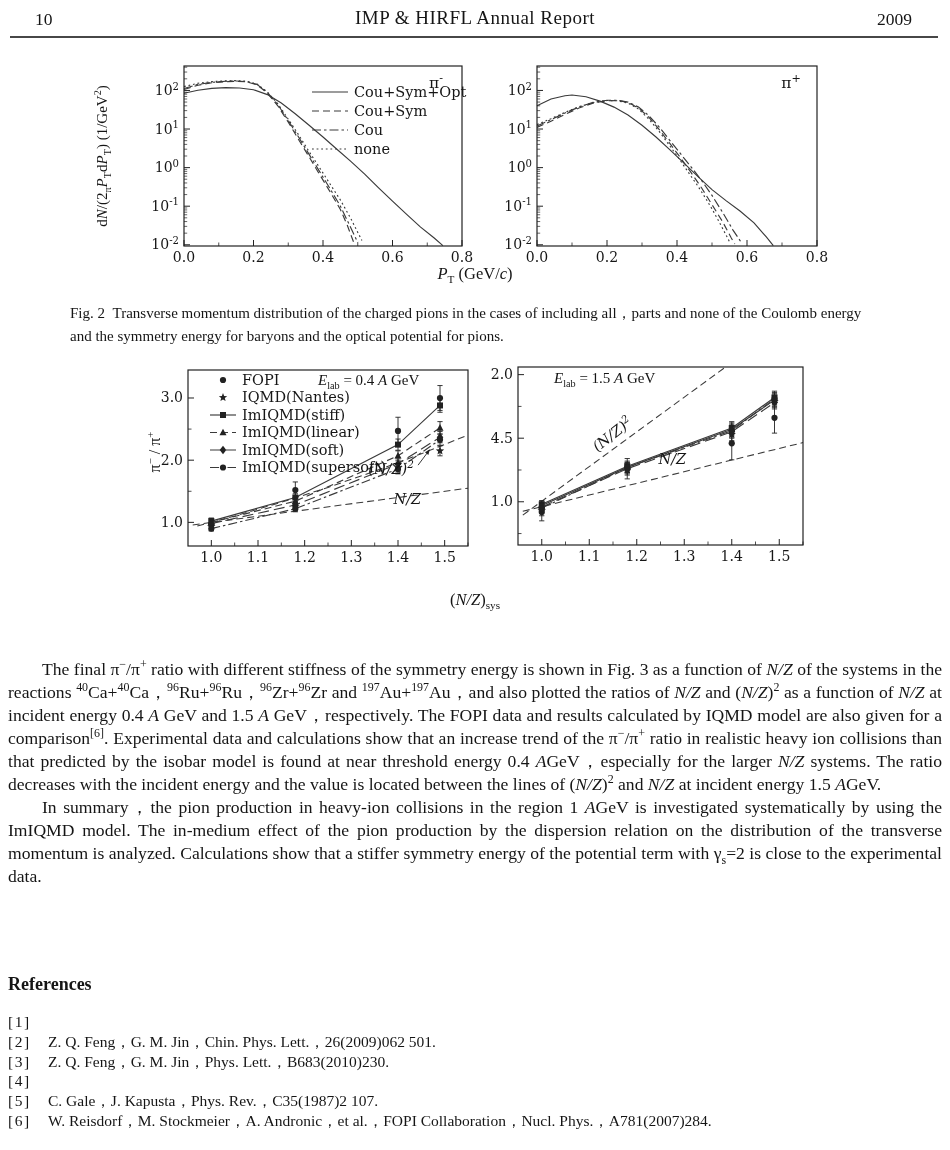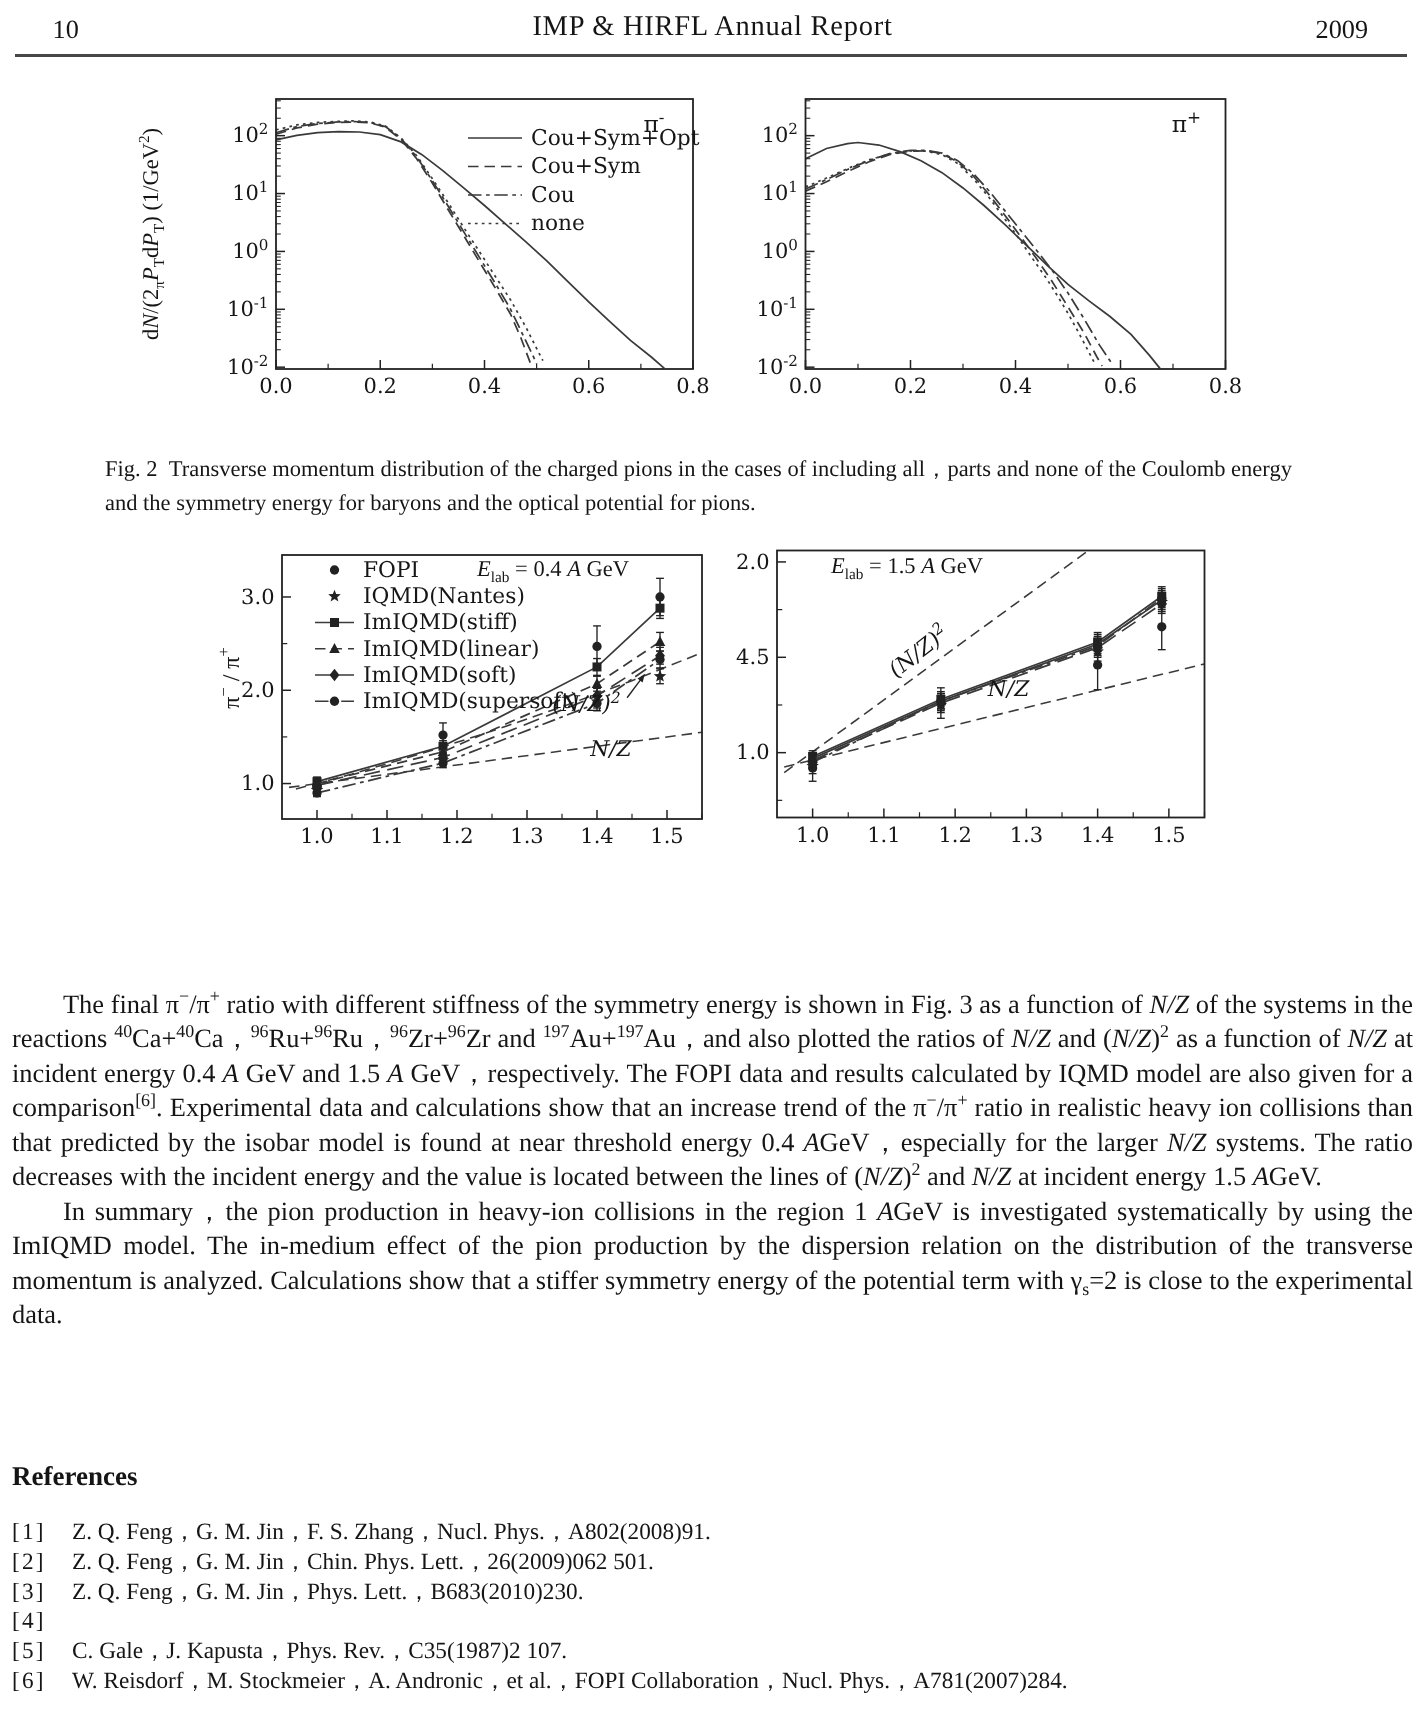--- a/index.html
+++ b/index.html
@@ -175,20 +175,21 @@
         <line x1="537" y1="46.41953176232644" x2="540.2" y2="46.41953176232644" stroke="#222" stroke-width="0.7"></line>
         <line x1="537" y1="44.181893415912995" x2="540.2" y2="44.181893415912995" stroke="#222" stroke-width="0.7"></line>
         <line x1="537" y1="42.2081565143381" x2="540.2" y2="42.2081565143381" stroke="#222" stroke-width="0.7"></line>
         <line x1="537" y1="28.827247307561663" x2="540.2" y2="28.827247307561663" stroke="#222" stroke-width="0.7"></line>
         <line x1="537" y1="22.03270816434534" x2="540.2" y2="22.03270816434534" stroke="#222" stroke-width="0.7"></line>
         <line x1="537" y1="17.21190592270392" x2="540.2" y2="17.21190592270392" stroke="#222" stroke-width="0.7"></line>
         <text x="791" y="38" font-size="15.5" text-anchor="middle">π<tspan dy="-5.89" font-size="11.16">+</tspan></text>
       </g>
     </svg>
   <div class="ov rot" style="left:102px;top:156px;font-size:15px;">d<i>N</i>/(2<sub>π</sub><i>P</i><sub>T</sub>d<i>P</i><sub>T</sub>) (1/GeV<sup>2</sup>)</div>
+  <div class="ov ctr" style="top:264px;font-size:16.5px;"><i>P</i><sub>T</sub> (GeV/<i>c</i>)</div>
   <div class="caption" style="top:302px;">Fig. 2&nbsp;&nbsp;Transverse momentum distribution of the charged pions in the cases of including all，parts and none of the Coulomb energy and the symmetry energy for baryons and the optical potential for pions.</div>
 
   <svg id="fig3-svg" class="chart" width="950" height="212">
       <g>
         <path d="M192.7 164.9 L468.0 128.2 " fill="none" stroke="#3a3a3a" stroke-width="1.05" stroke-dasharray="7,4"></path>
         <path d="M197.3 166.0 L234.7 156.0 L281.3 142.3 L328.0 127.4 L374.7 111.2 L421.3 93.8 L468.0 75.1 " fill="none" stroke="#3a3a3a" stroke-width="1.05" stroke-dasharray="7,4"></path>
         <line x1="211.33333333333334" y1="158.01413427561837" x2="211.33333333333334" y2="170.452296819788" stroke="#222" stroke-width="0.9"></line>
         <line x1="208.73333333333335" y1="158.01413427561837" x2="213.93333333333334" y2="158.01413427561837" stroke="#222" stroke-width="0.9"></line>
         <line x1="208.73333333333335" y1="170.452296819788" x2="213.93333333333334" y2="170.452296819788" stroke="#222" stroke-width="0.9"></line>
         <line x1="295.3333333333333" y1="121.94346289752652" x2="295.3333333333333" y2="138.113074204947" stroke="#222" stroke-width="0.9"></line>
@@ -465,33 +466,33 @@
         <line x1="518" y1="14.628571428571437" x2="524" y2="14.628571428571437" stroke="#222" stroke-width="1"></line>
         <text x="513" y="19.128571428571437" font-size="14" text-anchor="end">2.0</text>
         <line x1="518" y1="173.55714285714288" x2="521.5" y2="173.55714285714288" stroke="#222" stroke-width="0.8"></line>
         <line x1="518" y1="109.9857142857143" x2="521.5" y2="109.9857142857143" stroke="#222" stroke-width="0.8"></line>
         <line x1="518" y1="46.414285714285725" x2="521.5" y2="46.414285714285725" stroke="#222" stroke-width="0.8"></line>
         <text x="615.375" y="78.20000000000002" font-size="14.5" text-anchor="middle" font-style="italic" transform="rotate(-38 615.375 78.20000000000002)">(N/Z)<tspan dy="-5.51" font-size="10.44">2</tspan></text>
         <text x="672.375" y="104.26428571428575" font-size="14.5" text-anchor="middle" font-style="italic">N/Z</text>
       </g>
     </svg>
   <div class="ov rot" style="left:155px;top:452px;font-size:16px;">π<sup>−</sup> / π<sup>+</sup></div>
+  <div class="ov ctr" style="top:590px;font-size:16.5px;">(<i>N/Z</i>)<sub>sys</sub></div>
   <div class="ov" style="left:318px;top:372px;font-size:15px;"><i>E</i><sub>lab</sub> = 0.4 <i>A</i> GeV</div>
   <div class="ov" style="left:554px;top:370px;font-size:15px;"><i>E</i><sub>lab</sub> = 1.5 <i>A</i> GeV</div>
 
   <div class="bodytext">
     <p>The final π<sup>−</sup>/π<sup>+</sup> ratio with different stiffness of the symmetry energy is shown in Fig. 3 as a function of <i>N/Z</i> of the systems in the reactions <sup>40</sup>Ca+<sup>40</sup>Ca，<sup>96</sup>Ru+<sup>96</sup>Ru，<sup>96</sup>Zr+<sup>96</sup>Zr and <sup>197</sup>Au+<sup>197</sup>Au，and also plotted the ratios of <i>N/Z</i> and (<i>N/Z</i>)<sup>2</sup> as a function of <i>N/Z</i> at incident energy 0.4 <i>A</i> GeV and 1.5 <i>A</i> GeV，respectively. The FOPI data and results calculated by IQMD model are also given for a comparison<sup>[6]</sup>. Experimental data and calculations show that an increase trend of the π<sup>−</sup>/π<sup>+</sup> ratio in realistic heavy ion collisions than that predicted by the isobar model is found at near threshold energy 0.4 <i>A</i>GeV，especially for the larger <i>N/Z</i> systems. The ratio decreases with the incident energy and the value is located between the lines of (<i>N/Z</i>)<sup>2</sup> and <i>N/Z</i> at incident energy 1.5 <i>A</i>GeV.</p>
     <p>In summary，the pion production in heavy-ion collisions in the region 1 <i>A</i>GeV is investigated systematically by using the ImIQMD model. The in-medium effect of the pion production by the dispersion relation on the distribution of the transverse momentum is analyzed. Calculations show that a stiffer symmetry energy of the potential term with γ<sub>s</sub>=2 is close to the experimental data.</p>
   </div>
 
   <div class="refs-head">References</div>
   <div class="refs">
     <div class="ref-item">
       <span class="ref-marker">[1]</span>
-      <span>Z. Q. Feng，G. M. Jin，F. S. Zhang，Nucl. Phys.，A802(2008)91.</span>
     </div>
     <div class="ref-item">
       <span class="ref-marker">[2]</span>
       <span>Z. Q. Feng，G. M. Jin，Chin. Phys. Lett.，26(2009)062 501.</span>
     </div>
     <div class="ref-item">
       <span class="ref-marker">[3]</span>
       <span>Z. Q. Feng，G. M. Jin，Phys. Lett.，B683(2010)230.</span>
     </div>
     <div class="ref-item">

